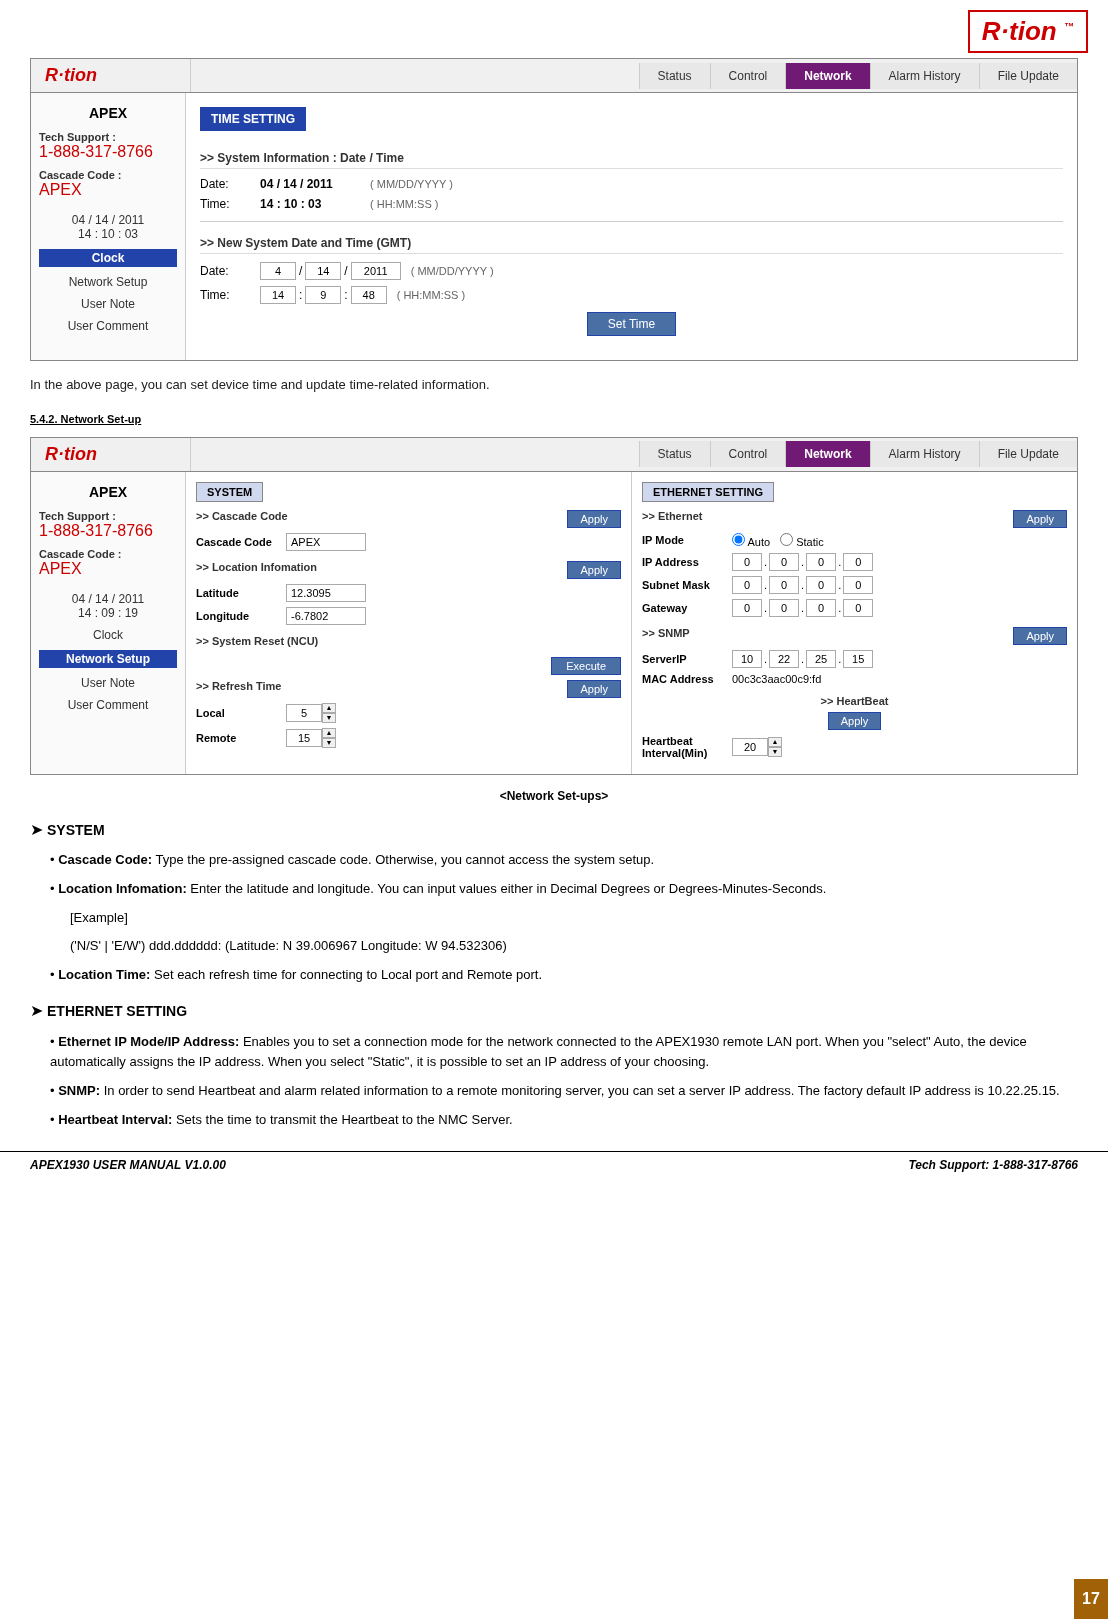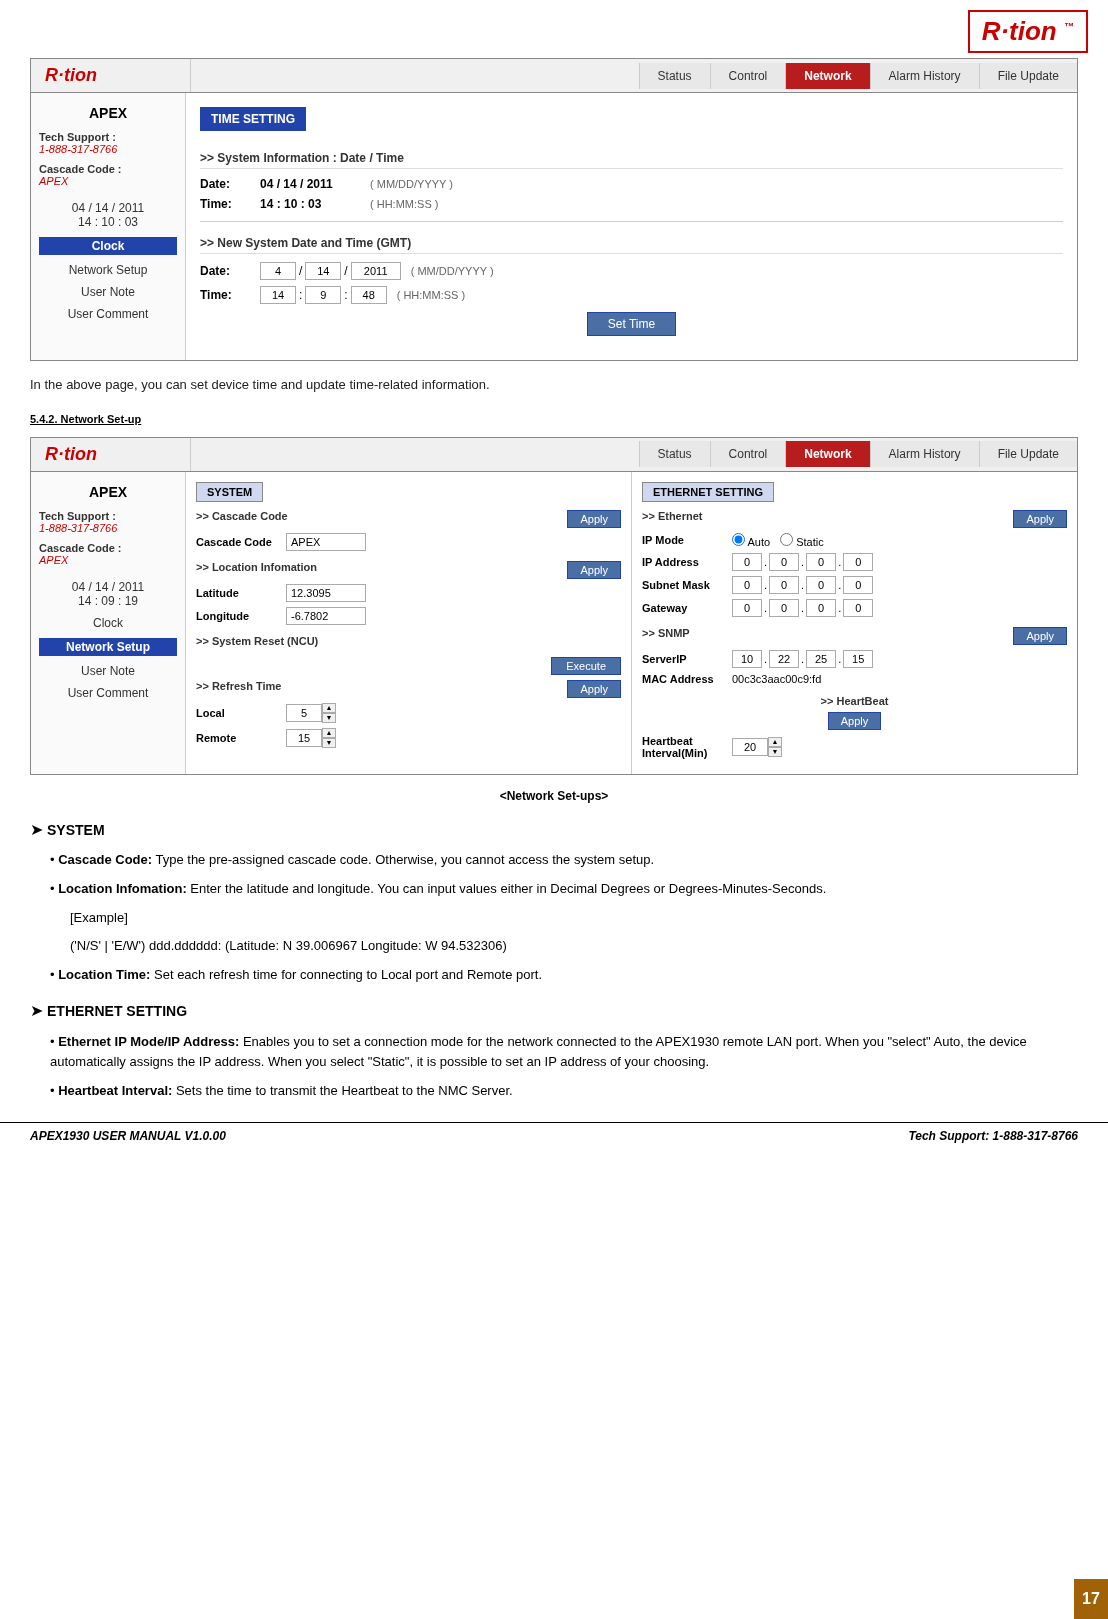--- a/index.html
+++ b/index.html
@@ -72,21 +72,21 @@
     }
     .nav-tab {
       padding: 6px 18px;
       border-left: 1px solid #ccc;
       font-size: 12px;
       cursor: pointer;
       background: #e8e8e8;
       color: #333;
     }
     .nav-tab.active {
-      background: #b91c1c;
+      background: #701a75;
       color: #fff;
       font-weight: bold;
     }
 
     
     .panel-body {
       display: flex;
     }
 
     
@@ -104,24 +104,23 @@
       margin-bottom: 10px;
       color: #000;
     }
     .sidebar-label {
       font-weight: bold;
       font-size: 11px;
       margin-top: 8px;
       color: #333;
     }
     .sidebar-value {
-      font-size: 11px;
+      font-size: 16px;
       color: #c00;
       margin-bottom: 4px;
-      font-style: italic;
     }
     .sidebar-datetime {
       margin-top: 14px;
       text-align: center;
       font-size: 12px;
       color: #333;
     }
     .sidebar-nav-item {
       display: block;
       text-align: center;
@@ -172,21 +171,21 @@
       padding-bottom: 3px;
     }
     .form-row {
       display: flex;
       align-items: center;
       margin-bottom: 6px;
       font-size: 12px;
     }
     .form-label {
       width: 60px;
-      font-weight: bold;
+      font-weight: normal;
     }
     .form-value {
       font-weight: bold;
       min-width: 100px;
     }
     .form-hint {
       color: #666;
       font-size: 11px;
       margin-left: 10px;
     }
@@ -702,20 +701,24 @@
 
     <p style="margin-top:12px;">
       <span style="font-size:16px;">➤</span>
       <span class="desc-heading">ETHERNET SETTING</span>
     </p>
     <p class="indent">
       • <span class="desc-label">Ethernet IP Mode/IP Address:</span>
       <span>Enables you to set a connection mode for the network connected to the APEX1930 remote LAN port. When you "select" Auto, the device automatically assigns the IP address. When you select "Static", it is possible to set an IP address of your choosing.</span>
     </p>
     <p class="indent">
+      • <span class="desc-label">SNMP:</span>
+      <span>In order to send Heartbeat and alarm related information to a remote monitoring server, you can set a server IP address. The factory default IP address is 10.22.25.15.</span>
+    </p>
+    <p class="indent">
       • <span class="desc-label">Heartbeat Interval:</span>
       <span>Sets the time to transmit the Heartbeat to the NMC Server.</span>
     </p>
   </div>
 
 </div>
 
 <div class="footer">
   <span>APEX1930 USER MANUAL V1.0.00</span>
   <span>Tech Support: 1-888-317-8766</span>

